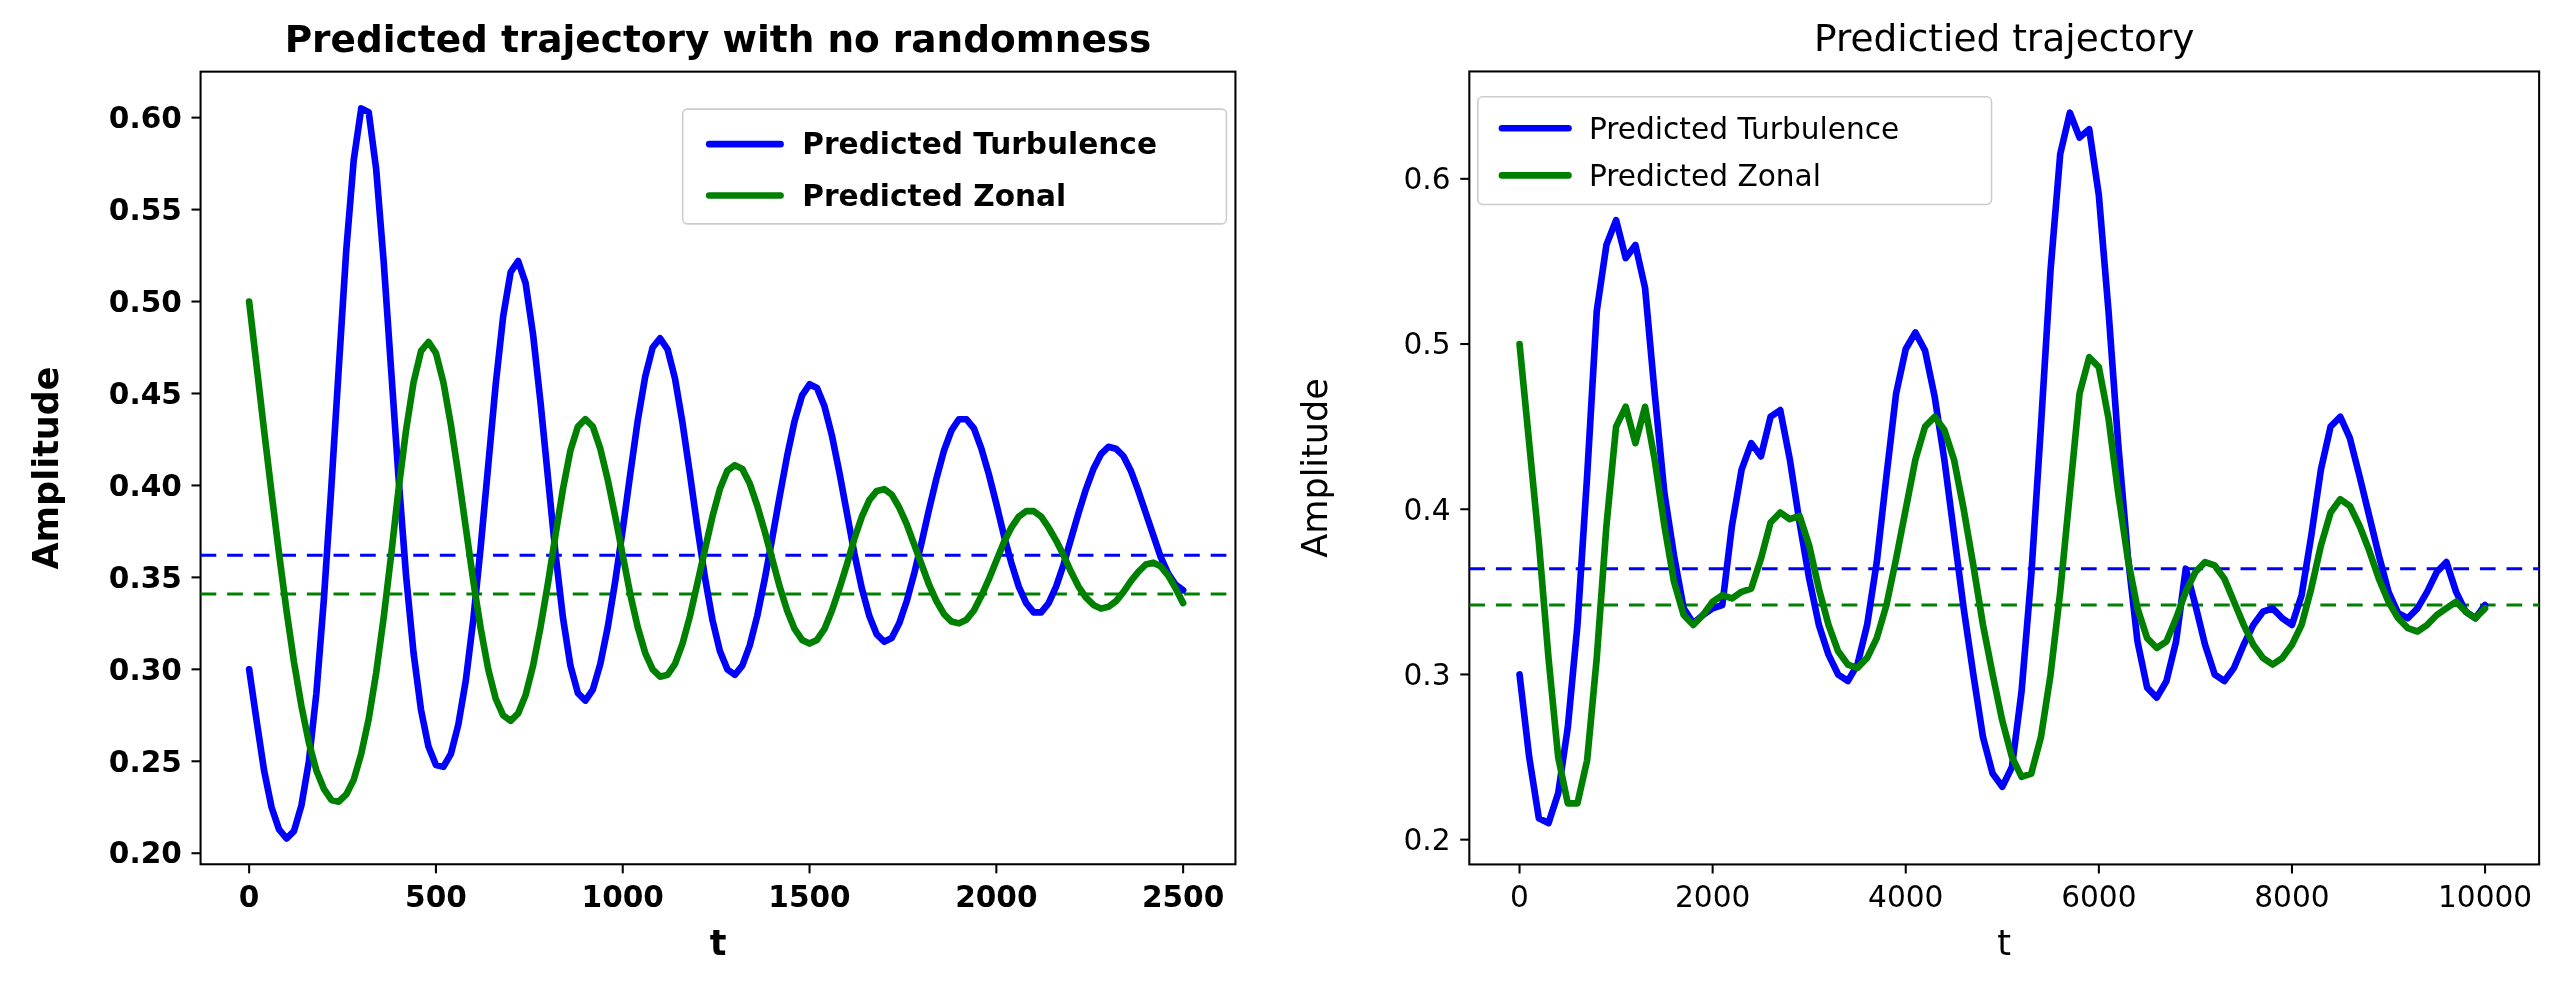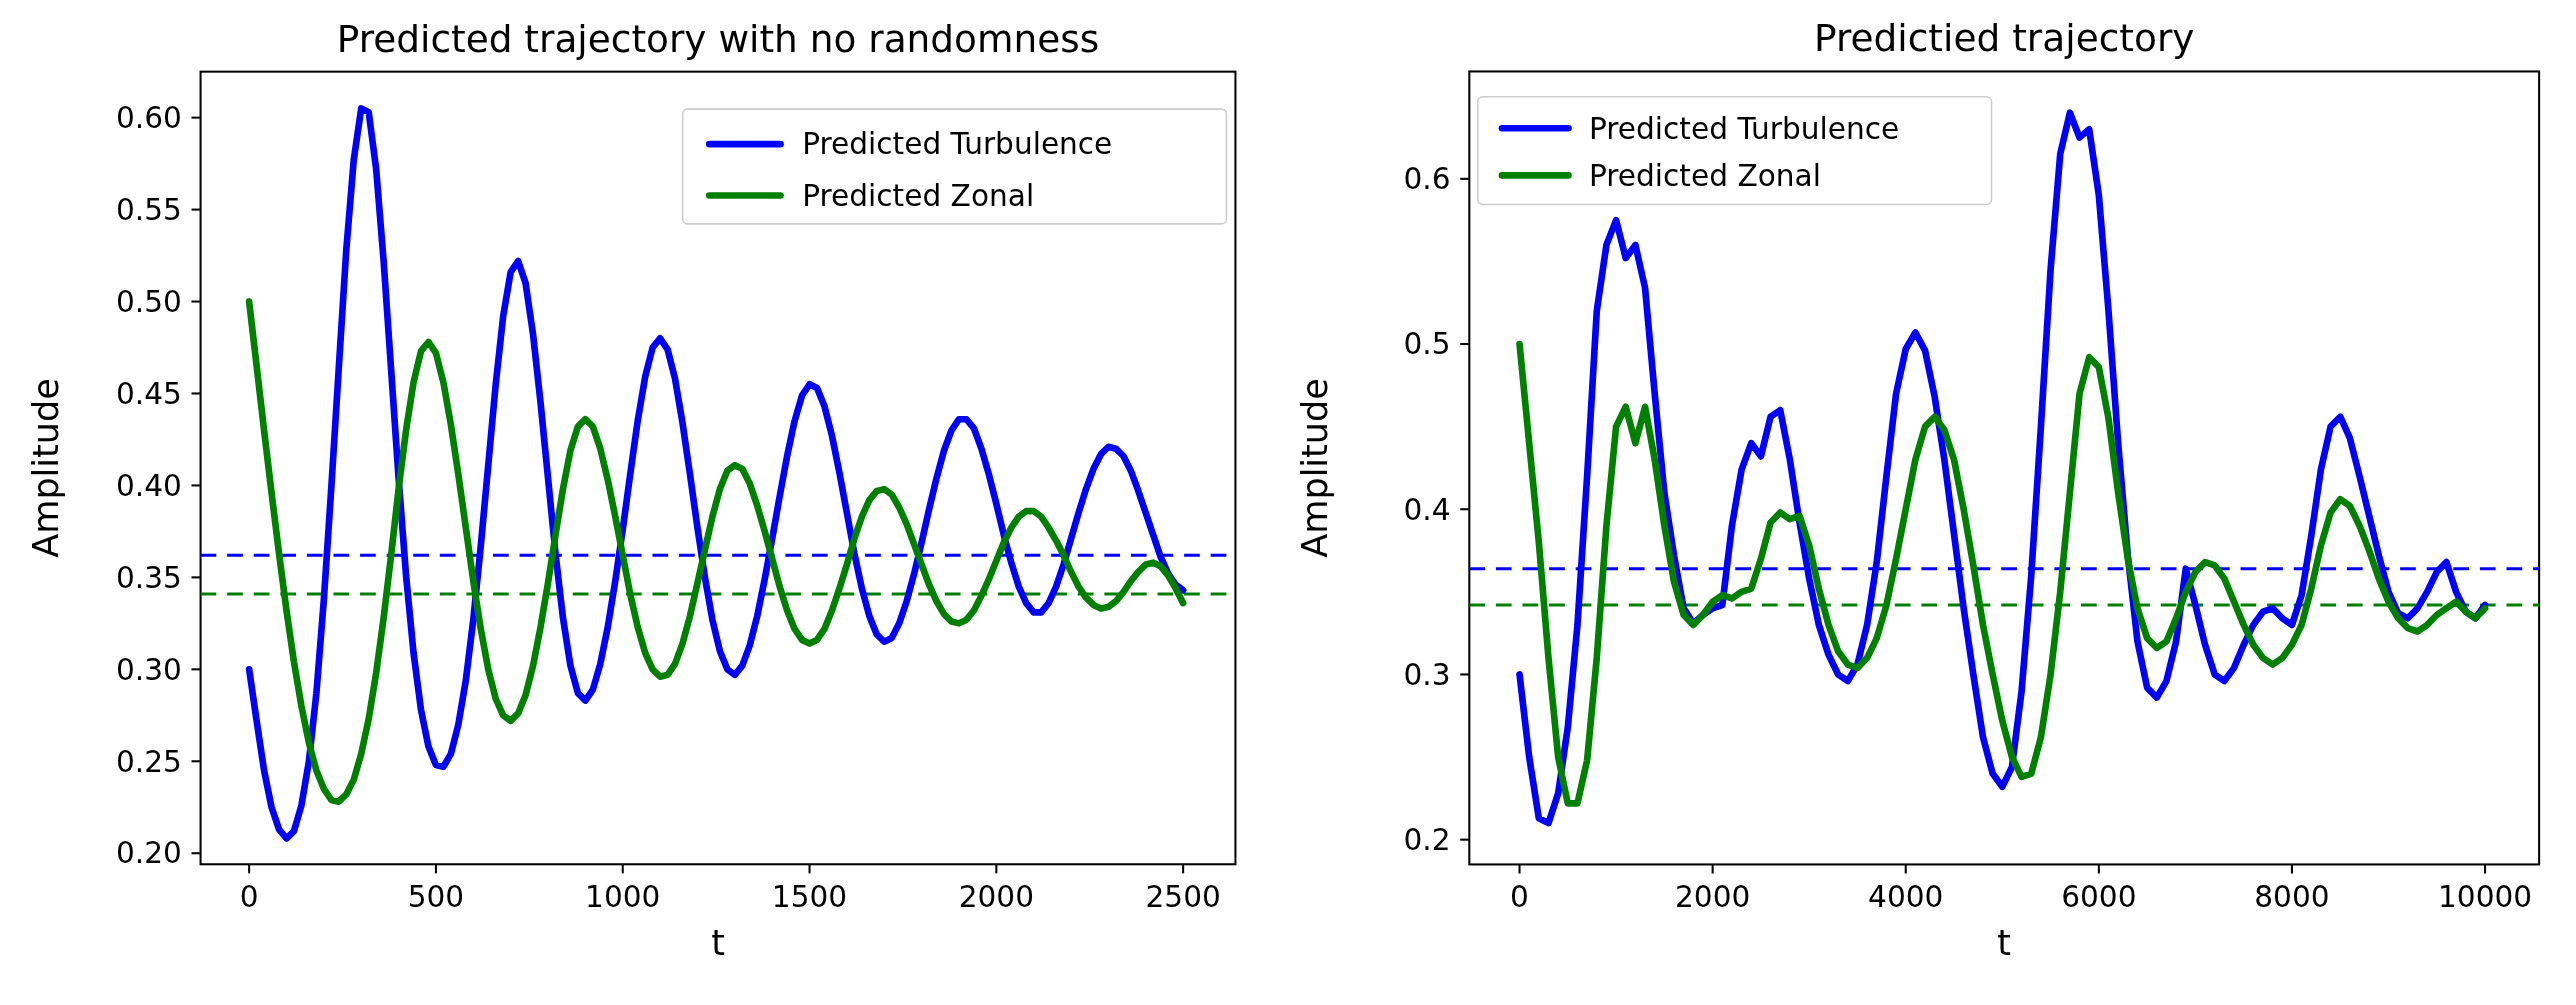--- a/index.html
+++ b/index.html
@@ -1,19 +1,19 @@
 <!DOCTYPE html>
 <html style="font-size:9.7px"><head>
 <meta charset="utf-8">
 <style>
   html,body{margin:0;padding:0;background:#ffffff;}
   body{width:2576px;height:1006px;font-family:"DejaVu Sans",sans-serif;overflow:hidden;}
   .figure{width:2576px;height:1006px;display:flex;flex-direction:row;align-items:flex-start;justify-content:flex-start;background:#ffffff;}
   .panel{position:relative;height:1006px;}
-  .panel-left{width:1288px;}
+  .panel-left{width:1288px;font-weight:bold;}
   .panel-right{width:1288px;}
   .panel svg{display:block;}
   .ttl{font-family:"DejaVu Sans",sans-serif;font-size:62px;fill:#000000;}
   .tick-lbl{font-family:"DejaVu Sans",sans-serif;font-size:49px;fill:#000000;}
   .axis-lbl{font-family:"DejaVu Sans",sans-serif;font-size:58px;fill:#000000;}
   .leg-lbl{font-family:"DejaVu Sans",sans-serif;font-size:49px;fill:#000000;}
   .spine{fill:none;stroke:#000000;stroke-width:3.4;}
   .tickmark{stroke:#000000;stroke-width:3.4;}
   .legend-box{fill:#ffffff;fill-opacity:0.85;stroke:#cccccc;stroke-width:2.6;}
   .curve{fill:none;stroke-linejoin:round;stroke-linecap:round;}

